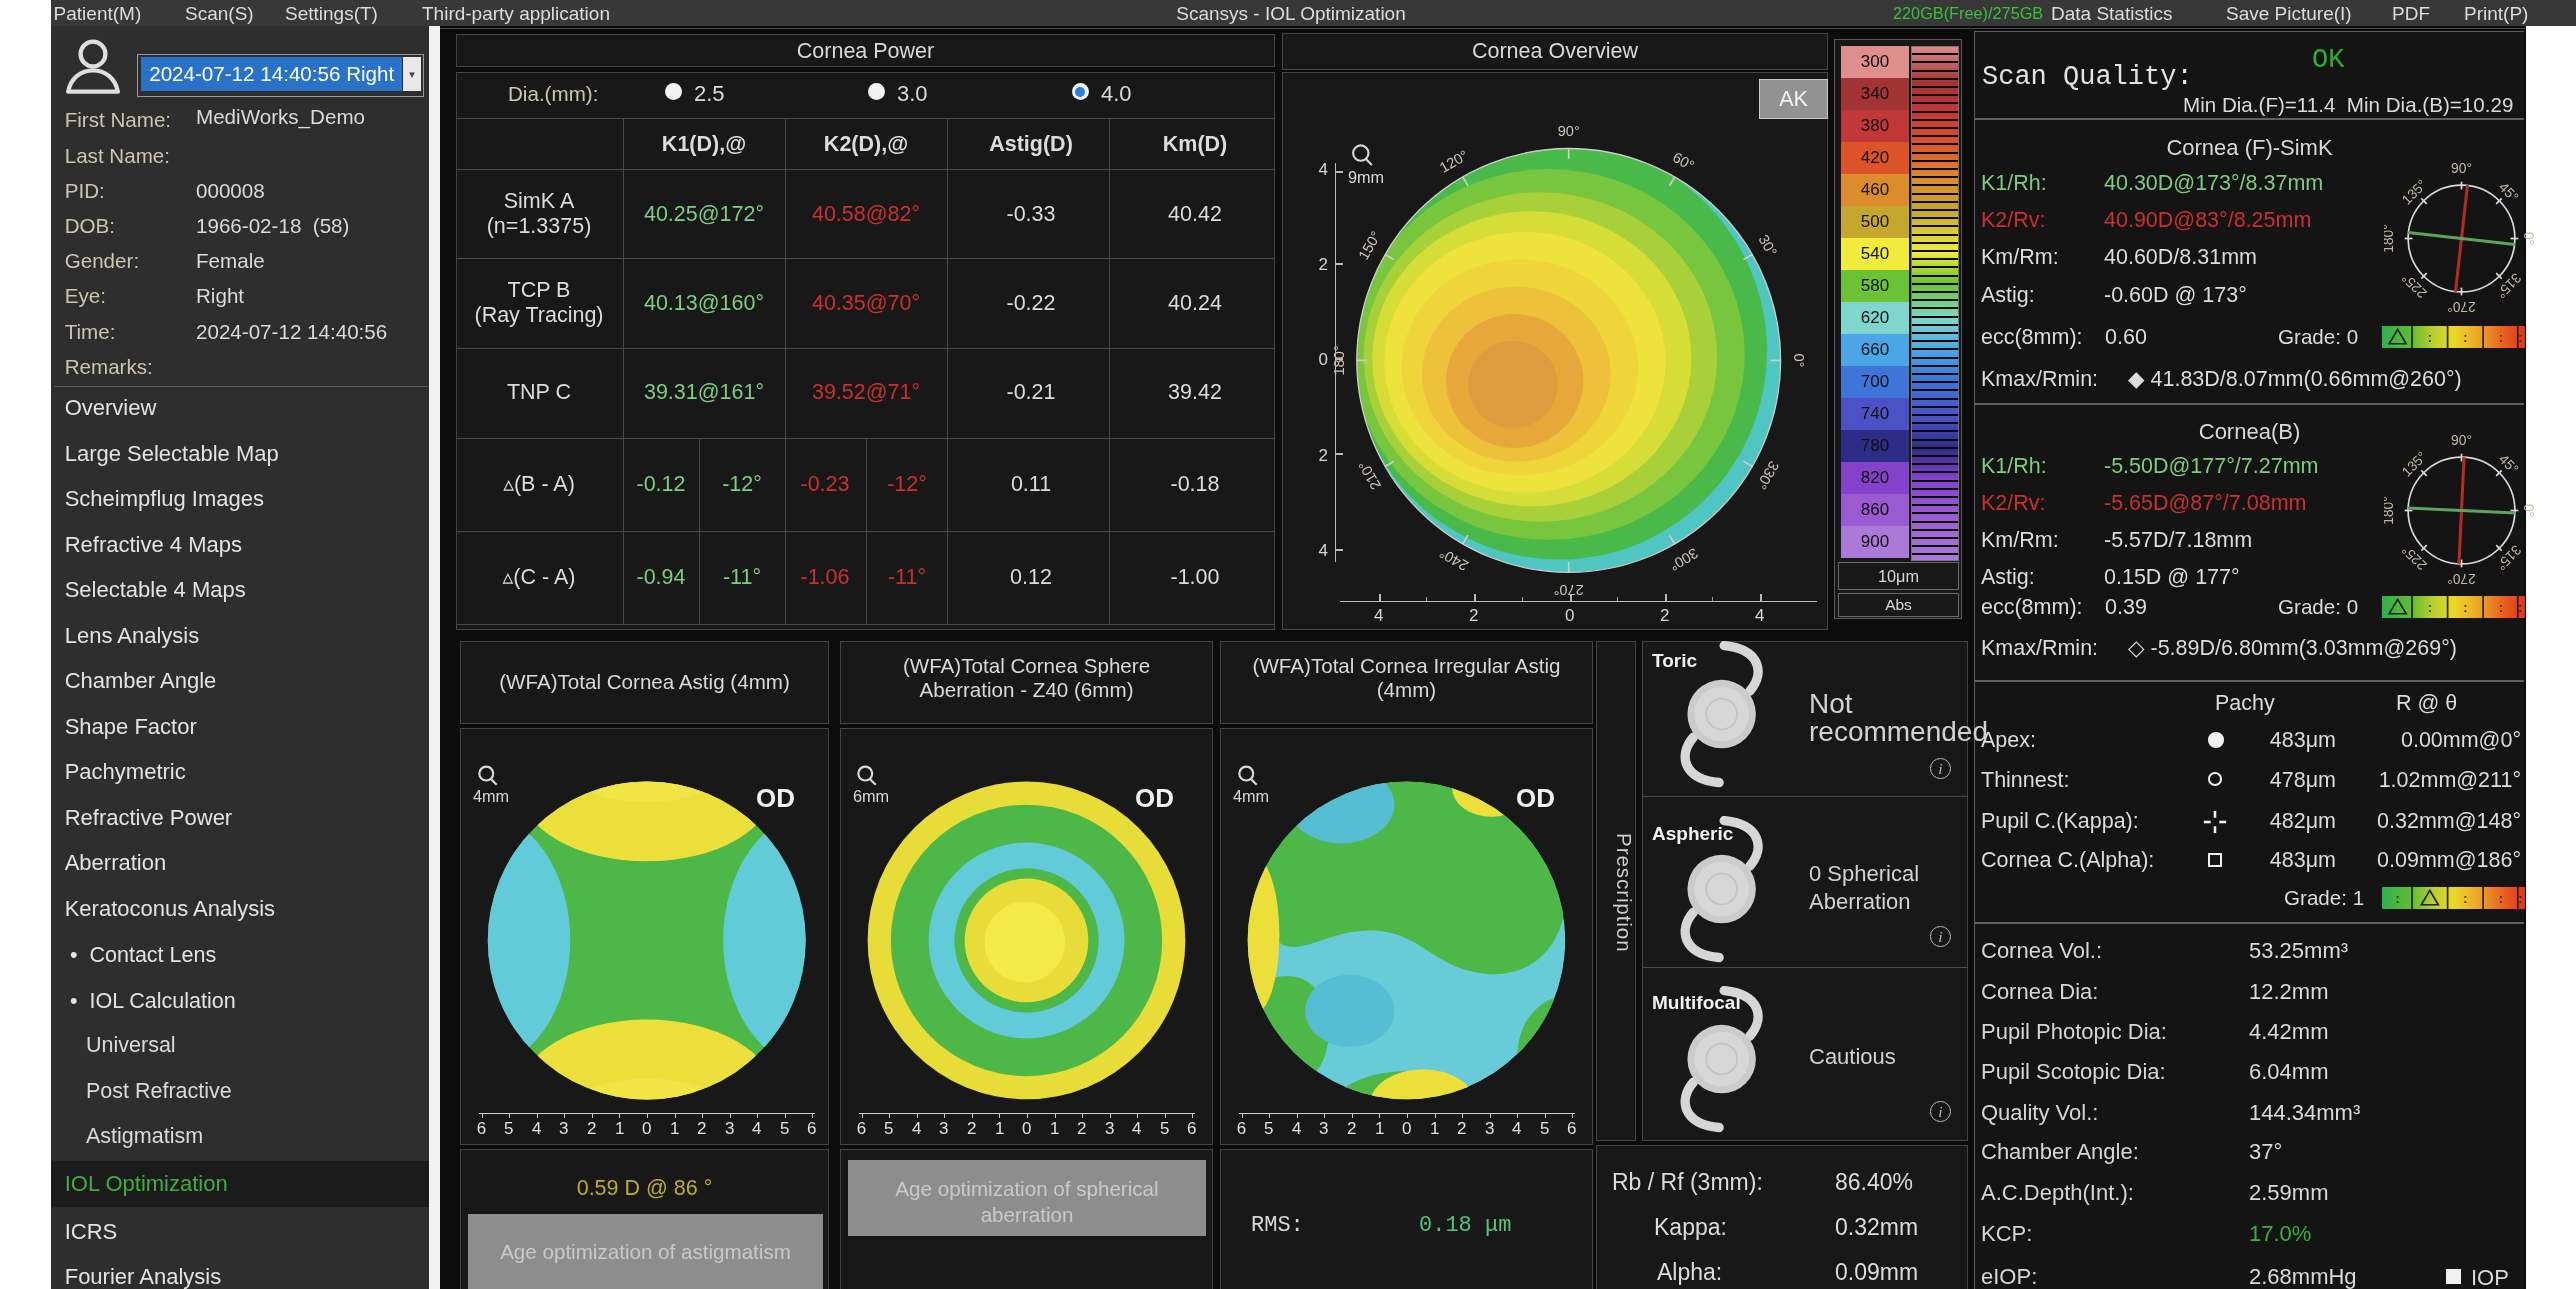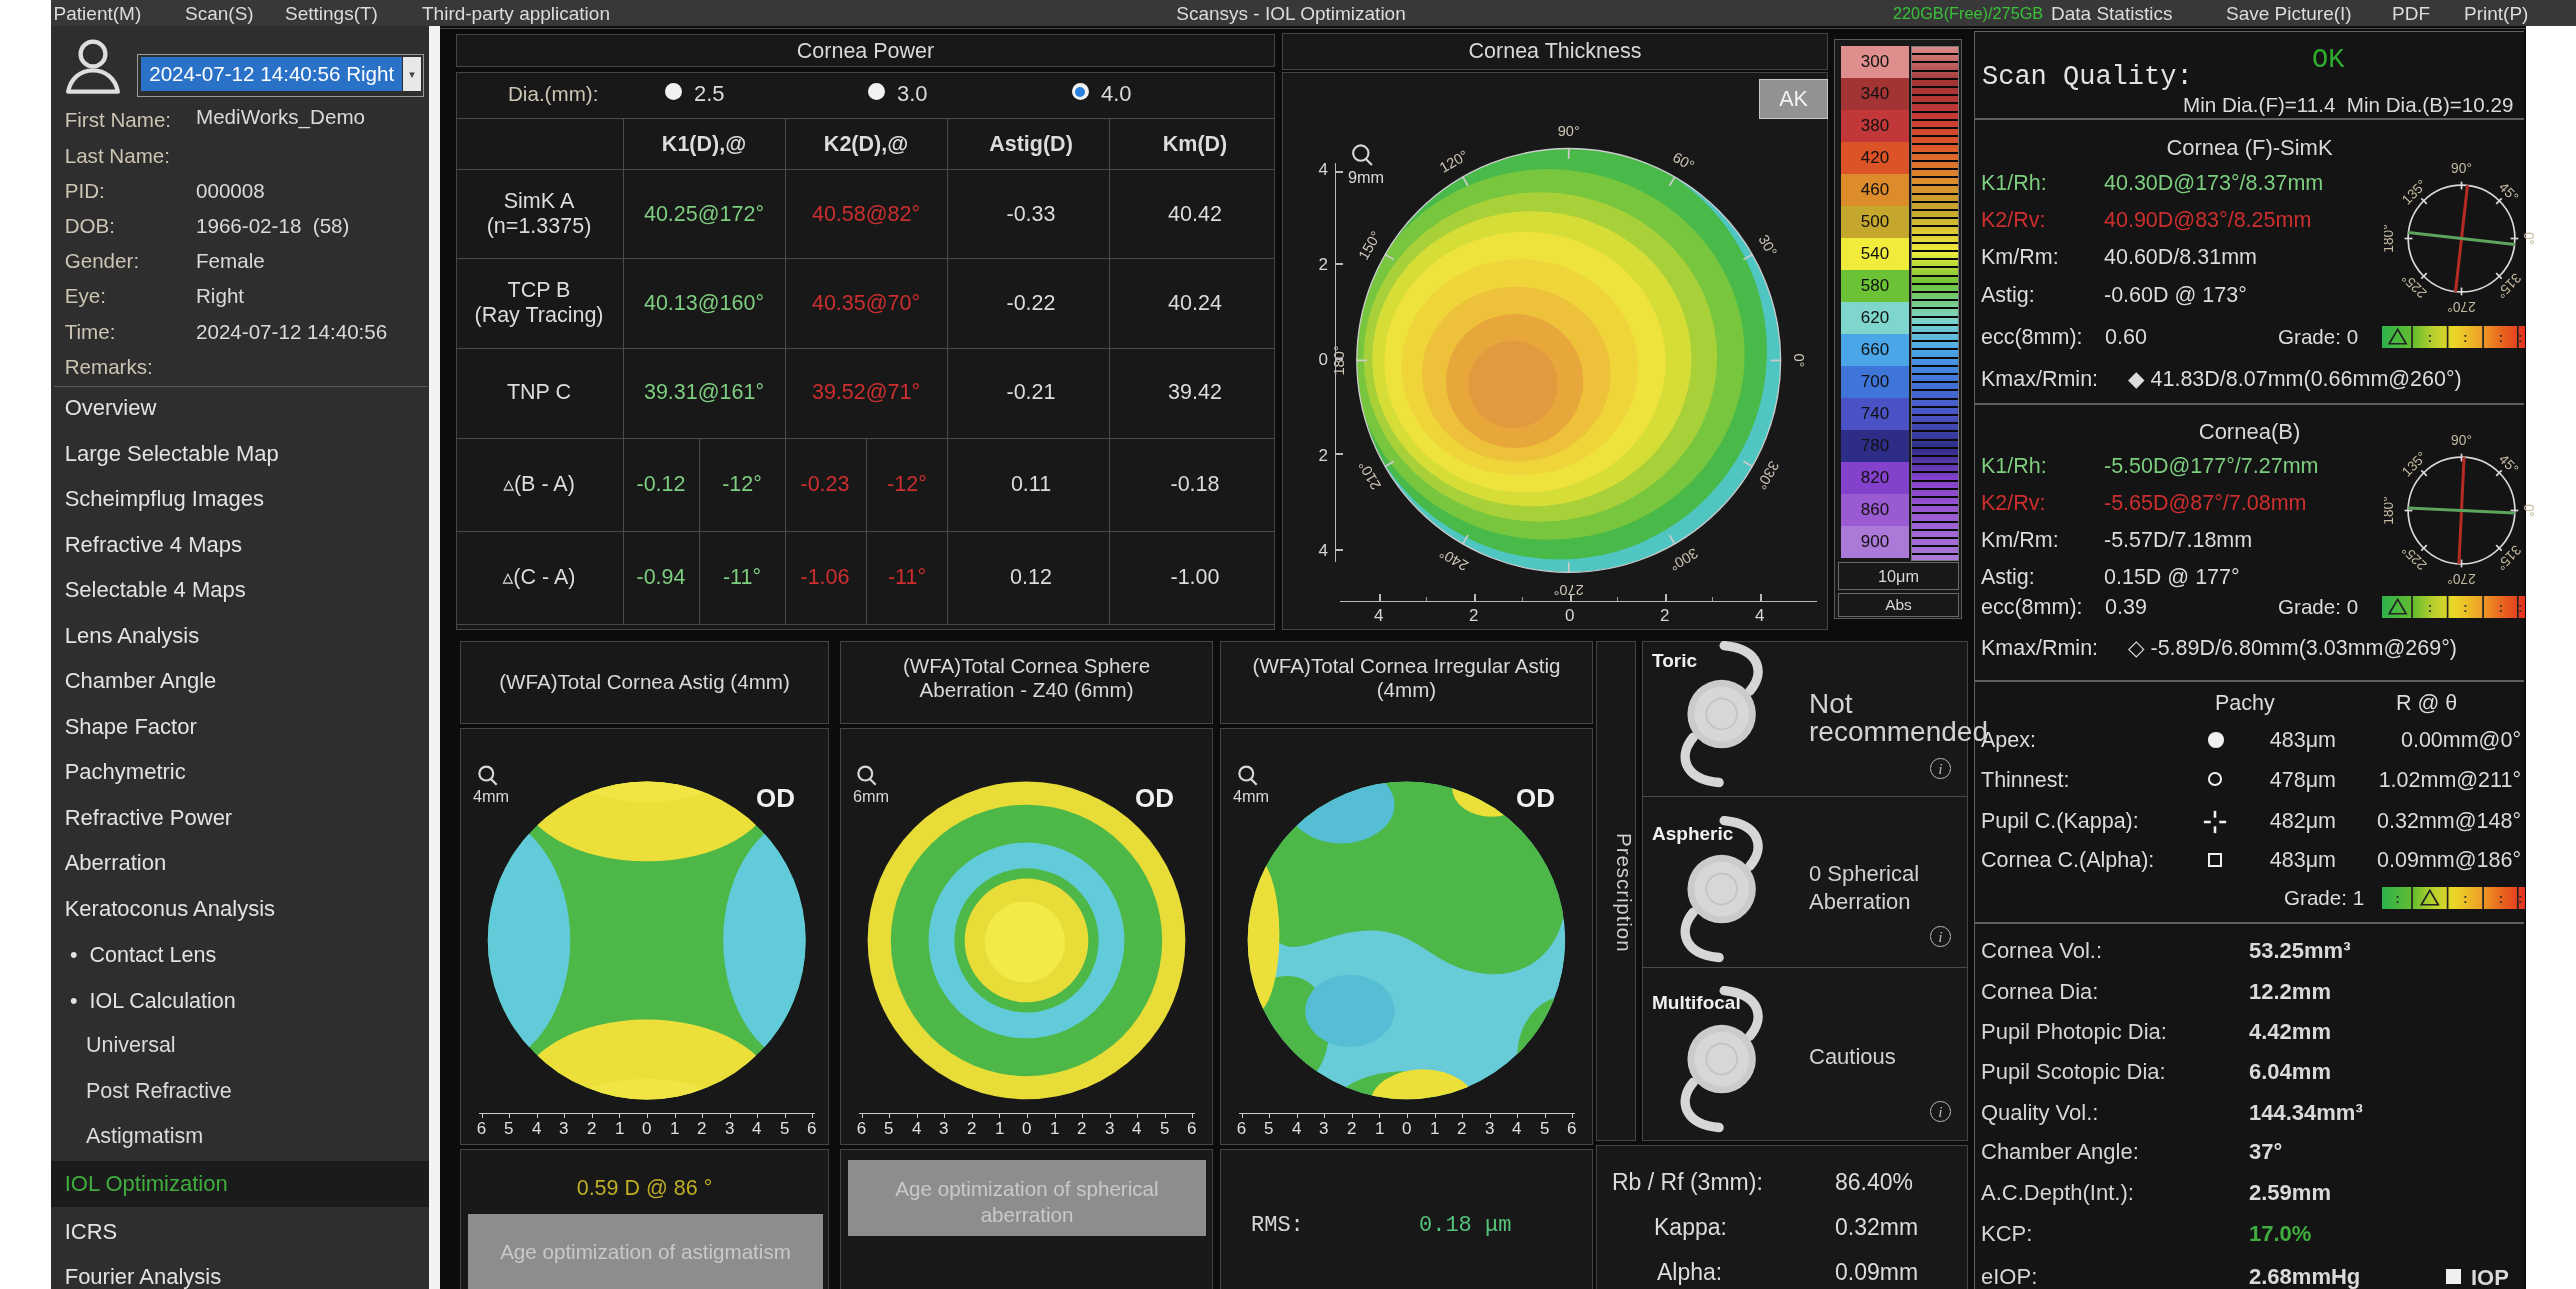--- a/index.html
+++ b/index.html
@@ -17,21 +17,21 @@
 .box { position:absolute; border:0.9px solid #454545; background:#181818; }
 .ptitle { position:absolute; color:#d9d9d9; font-size:21.5px; text-align:center; white-space:nowrap; }
 .gline { position:absolute; background:#4a4a4a; }
 .cellv { position:absolute; font-size:21.5px; text-align:center; white-space:nowrap; transform:translate(-50%,-50%); }
 .green { color:#7dce7f; }
 .red { color:#cd2f2f; }
 .white { color:#dcdcdc; }
 .rlabel { position:absolute; color:#d6d6d6; font-size:22px; white-space:nowrap;font-family:Liberation Mono, monospace; }
 .rrow { position:absolute; font-size:21.5px; white-space:nowrap; }
 .statlabel { position:absolute; color:#d6d6d6; font-size:22px; white-space:nowrap; }
-.statval { position:absolute; color:#dadada; font-size:22px; white-space:nowrap;font-weight:bold; }
+.statval { position:absolute; color:#dadada; font-size:22px; white-space:nowrap; }
 .vctr { transform:translateY(-50%); }
 </style>
 </head>
 <body>
 
 <div id="menubar">
   <span style="left:2.6px">Patient(M)</span>
   <span style="left:134px">Scan(S)</span>
   <span style="left:234px">Settings(T)</span>
   <span style="left:371px">Third-party application</span>
@@ -151,21 +151,21 @@
 <div class="cellv white" style="left:1031px;top:484px">0.11</div>
 <div class="cellv white" style="left:1195px;top:484px">-0.18</div>
 <div class="cellv green" style="left:661px;top:577px">-0.94</div>
 <div class="cellv green" style="left:742px;top:577px">-11°</div>
 <div class="cellv red" style="left:825px;top:577px">-1.06</div>
 <div class="cellv red" style="left:907px;top:577px">-11°</div>
 <div class="cellv white" style="left:1031px;top:577px">0.12</div>
 <div class="cellv white" style="left:1195px;top:577px">-1.00</div>
 
 <div class="box" style="left:1282px;top:33px;width:546px;height:37px"></div>
-<div class="ptitle" style="left:1282px;top:39px;width:546px">Cornea Thickness</div>
+<div class="ptitle" style="left:1282px;top:39px;width:546px">Cornea Overview</div>
 <div class="box" style="left:1282px;top:72px;width:546px;height:558px"></div>
 <div class="abs" style="left:1759px;top:79px;width:69px;height:40px;background:#929292;border:0.9px solid #c8c8c8;color:#f2f2f2;font-size:21.5px;text-align:center;line-height:39px">AK</div>
 <svg class="abs" style="left:1283px;top:73px" width="544" height="556" viewBox="0 0 634 648">
   <defs>
     <clipPath id="thkclip">
         <circle cx="333" cy="335" r="247"></circle>
       </clipPath>
   </defs>
   <g clip-path="url(#thkclip)">
     <circle cx="333" cy="335" r="247" fill="#4fc6c2"></circle>

